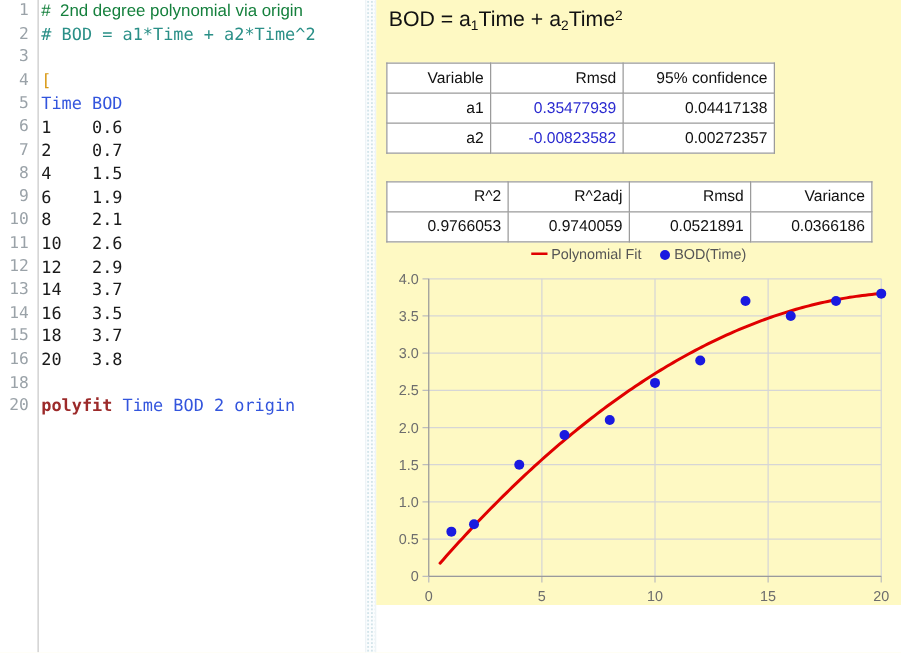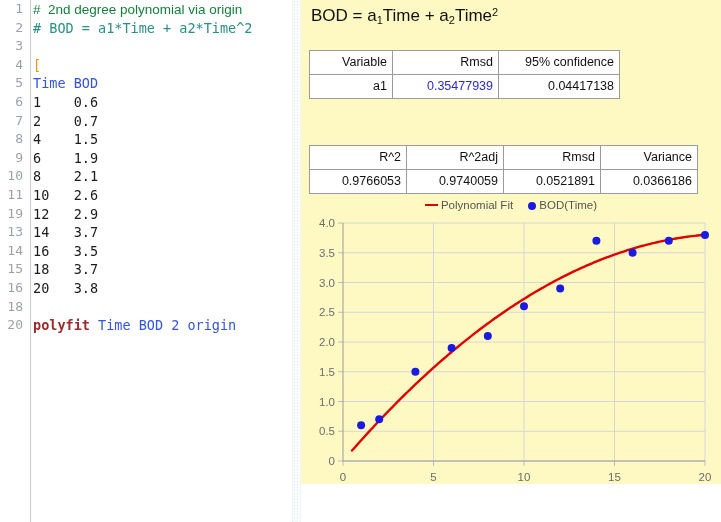--- a/index.html
+++ b/index.html
@@ -178,21 +178,21 @@
         <div class="code-line"><div class="gutter">2</div><div class="code-text"><span class="tok-comment-mono"># BOD = a1*Time + a2*Time^2</span></div></div>
         <div class="code-line"><div class="gutter">3</div><div class="code-text"></div></div>
         <div class="code-line"><div class="gutter">4</div><div class="code-text"><span class="tok-bracket">[</span></div></div>
         <div class="code-line"><div class="gutter">5</div><div class="code-text"><span class="tok-ident">Time BOD</span></div></div>
         <div class="code-line"><div class="gutter">6</div><div class="code-text"><span class="tok-num">1    0.6</span></div></div>
         <div class="code-line"><div class="gutter">7</div><div class="code-text"><span class="tok-num">2    0.7</span></div></div>
         <div class="code-line"><div class="gutter">8</div><div class="code-text"><span class="tok-num">4    1.5</span></div></div>
         <div class="code-line"><div class="gutter">9</div><div class="code-text"><span class="tok-num">6    1.9</span></div></div>
         <div class="code-line"><div class="gutter">10</div><div class="code-text"><span class="tok-num">8    2.1</span></div></div>
         <div class="code-line"><div class="gutter">11</div><div class="code-text"><span class="tok-num">10   2.6</span></div></div>
-        <div class="code-line"><div class="gutter">19</div><div class="code-text"><span class="tok-num">12   2.9</span></div></div>
+        <div class="code-line"><div class="gutter">12</div><div class="code-text"><span class="tok-num">12   2.9</span></div></div>
         <div class="code-line"><div class="gutter">13</div><div class="code-text"><span class="tok-num">14   3.7</span></div></div>
         <div class="code-line"><div class="gutter">14</div><div class="code-text"><span class="tok-num">16   3.5</span></div></div>
         <div class="code-line"><div class="gutter">15</div><div class="code-text"><span class="tok-num">18   3.7</span></div></div>
         <div class="code-line"><div class="gutter">16</div><div class="code-text"><span class="tok-num">20   3.8</span></div></div>
         <div class="code-line"><div class="gutter">18</div><div class="code-text"></div></div>
         <div class="code-line"><div class="gutter">20</div><div class="code-text"><span class="tok-kw">polyfit</span><span class="tok-ident"> Time BOD 2 origin</span></div></div>
       </div>
   </div>
 
   <div id="splitter"></div>
@@ -207,20 +207,25 @@
       <tbody>
         <tr>
           <td class="c0">Variable</td>
           <td class="c1">Rmsd</td>
           <td class="c2">95% confidence</td>
         </tr>
         <tr>
           <td class="c0">a1</td>
           <td class="c1 cellvalue">0.35477939</td>
           <td class="c2">0.04417138</td>
+        </tr>
+        <tr>
+          <td class="c0">a2</td>
+          <td class="c1 cellvalue">-0.00823582</td>
+          <td class="c2">0.00272357</td>
         </tr>
       </tbody>
     </table>
 
     <table id="stat-table" class="rtab">
       <tbody>
         <tr>
           <td>R^2</td>
           <td>R^2adj</td>
           <td>Rmsd</td>

